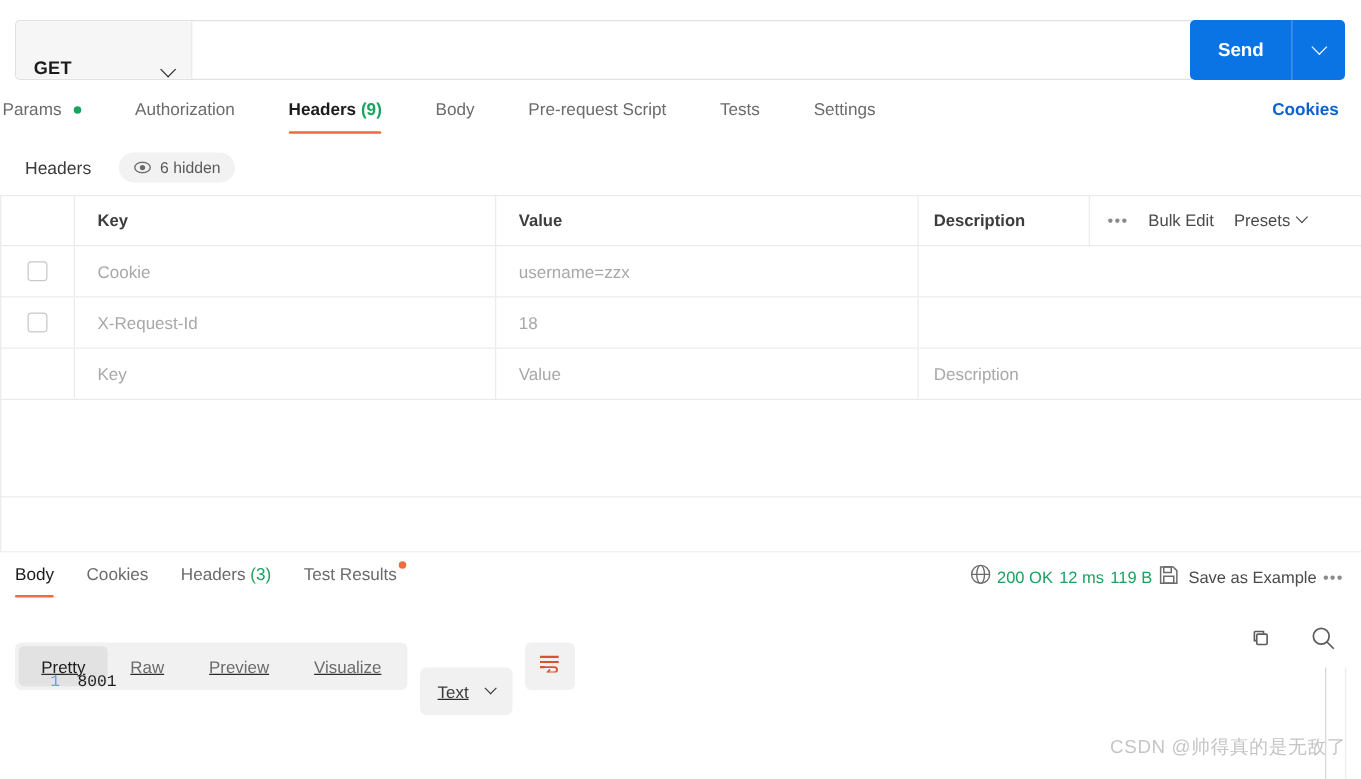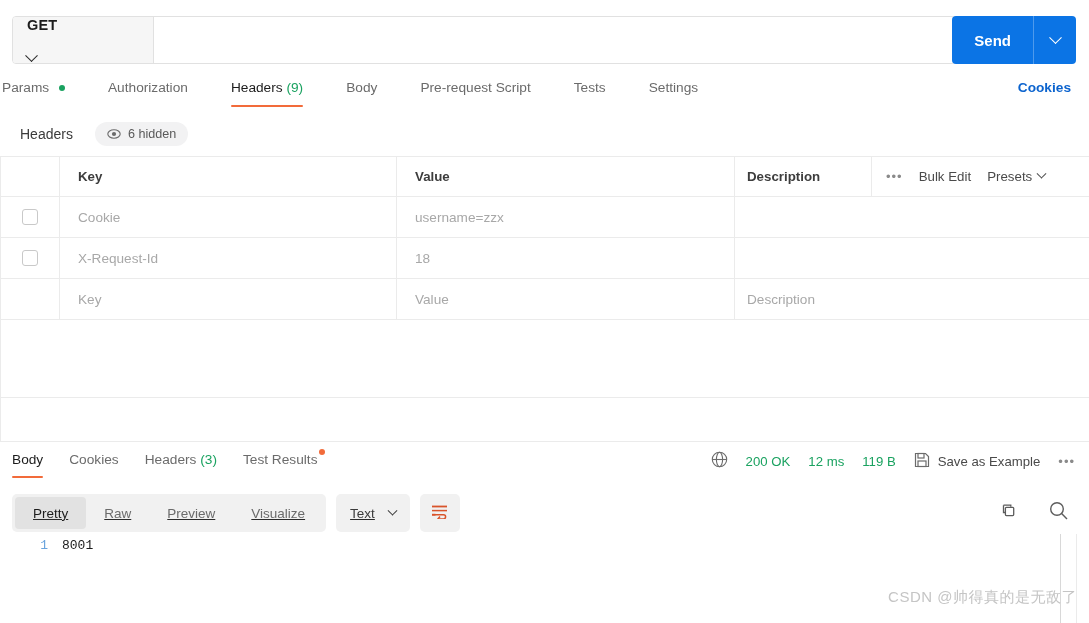--- a/index.html
+++ b/index.html
@@ -13,22 +13,22 @@
   .app { position: relative; width: 1089px; height: 623px; background:#fff; }
 
   
   .urlbar { position:absolute; left:0; top:0; width:1089px; height:70px; }
   .method-url {
     position:absolute; left:12px; top:16px; width:944px; height:48px;
     border:1px solid #e1e1e1; border-radius:4px; background:#fff; display:flex;
   }
   .method {
     width:141px; height:46px; background:#f6f6f6; border-right:1px solid #e1e1e1;
-    border-radius:3px 0 0 3px; display:flex; align-items:flex-start;
-    padding:0 14px; justify-content:space-between; cursor:pointer;flex-direction:column;
+    border-radius:3px 0 0 3px; display:flex; align-items:flex-end;
+    padding:0 14px; justify-content:space-between; cursor:pointer;
   }
   .method-label { font-size:14.5px; font-weight:700; color:#1c1c1c; letter-spacing:.2px;}
   .url-input {
     flex:1; display:flex; align-items:center; padding:0 16px;
     font-size:14.5px; color:#2b2b2b; background:#fff; border-radius:0 3px 3px 0;
   }
   .send-wrap {
     position:absolute; right:13px; top:16px; height:48px; display:flex;
     background:#0b74e5; border-radius:4px; overflow:hidden; cursor:pointer;
   }
@@ -46,21 +46,21 @@
   
   .req-tabs { position:absolute; left:0; top:76px; width:1089px; height:40px; }
   .rt-list { position:absolute; left:2px; top:0; display:flex; gap:15px; }
   .rt {
     font-size:13.7px; color:#6b6b6b; padding:4px 14px 12px 0; margin-right:14px;
     position:relative; cursor:pointer; white-space:nowrap;
   }
   .rt:first-child { padding-left:0; }
   .rt .dot-green { display:inline-block; width:6px; height:6px; border-radius:50%;
                    background:#1aa260; margin-left:6px; vertical-align:middle; }
-  .rt.active { color:#1c1c1c; font-weight:400; }
+  .rt.active { color:#1c1c1c; font-weight:700; }
   .rt.active .cnt { color:#1aa260; }
   .rt.active::after {
     content:""; position:absolute; left:0; right:14px; bottom:0; height:2.5px;
     background:#f26b3a; border-radius:2px;
   }
   .cookies-link { position:absolute; right:18px; top:4px; font-size:13.7px;
                   color:#0b63ce; font-weight:700; cursor:pointer; }
 
   
   .hdr-sub { position:absolute; left:0; top:120px; width:1089px; height:36px; }
@@ -120,32 +120,32 @@
   .rst { font-size:13.7px; color:#6b6b6b; padding:2px 0 11px 0; margin-right:26px;
          position:relative; cursor:pointer; white-space:nowrap; }
   .rst.active { color:#1c1c1c; }
   .rst.active::after { content:""; position:absolute; left:0; right:0; bottom:0;
                        height:2.5px; background:#f26b3a; border-radius:2px; }
   .rst .cnt { color:#1aa260; }
   .dot-orange { position:absolute; right:-7px; top:-1px; width:6px; height:6px;
                 border-radius:50%; background:#f26b3a; }
 
   .resp-meta { position:absolute; right:14px; top:9px; display:flex;
-               align-items:center; gap:18px; font-size:13.2px; }
+               align-items:center; gap:5px; font-size:13.2px; }
   .meta-green { color:#1aa260; font-weight:400; }
   .save-example { display:flex; align-items:center; gap:8px; color:#4a4a4a;
                   font-size:13.2px; cursor:pointer; }
 
   .fmt-bar { position:absolute; left:12px; top:52px; display:flex; align-items:center; gap:10px;text-decoration:underline; }
   .seg { display:flex; background:#f1f1f1; border-radius:5px; height:38px; padding:3px; }
   .seg-item { display:flex; align-items:center; padding:0 18px; font-size:13.5px;
               color:#6b6b6b; border-radius:4px; cursor:pointer; }
   .seg-item.active { background:#e2e2e2; color:#1c1c1c; }
   .drop { display:flex; align-items:center; gap:14px; height:38px; padding:0 14px;
-          background:#f1f1f1; border-radius:5px; font-size:13.5px; color:#3b3b3b; cursor:pointer; }
+          background:#f1f1f1; border-radius:5px; font-size:13.5px; color:#3b3b3b; cursor:pointer;margin-top:40px; }
   .wrapbtn { width:40px; height:38px; background:#f1f1f1; border-radius:5px;
              display:flex; align-items:center; justify-content:center; cursor:pointer; }
 
   .resp-icons { position:absolute; right:20px; top:58px; display:flex;
                 align-items:center; gap:30px; color:#5c5c5c; }
   .icon-btn { cursor:pointer; display:flex; }
 
   .code-area { position:absolute; left:0; top:96px; width:1089px; height:85px; }
   .code-line { display:flex; font-family:"Liberation Mono", monospace; font-size:13px; }
   .ln { width:62px; text-align:right; padding-right:14px; color:#6aa3dd; }

